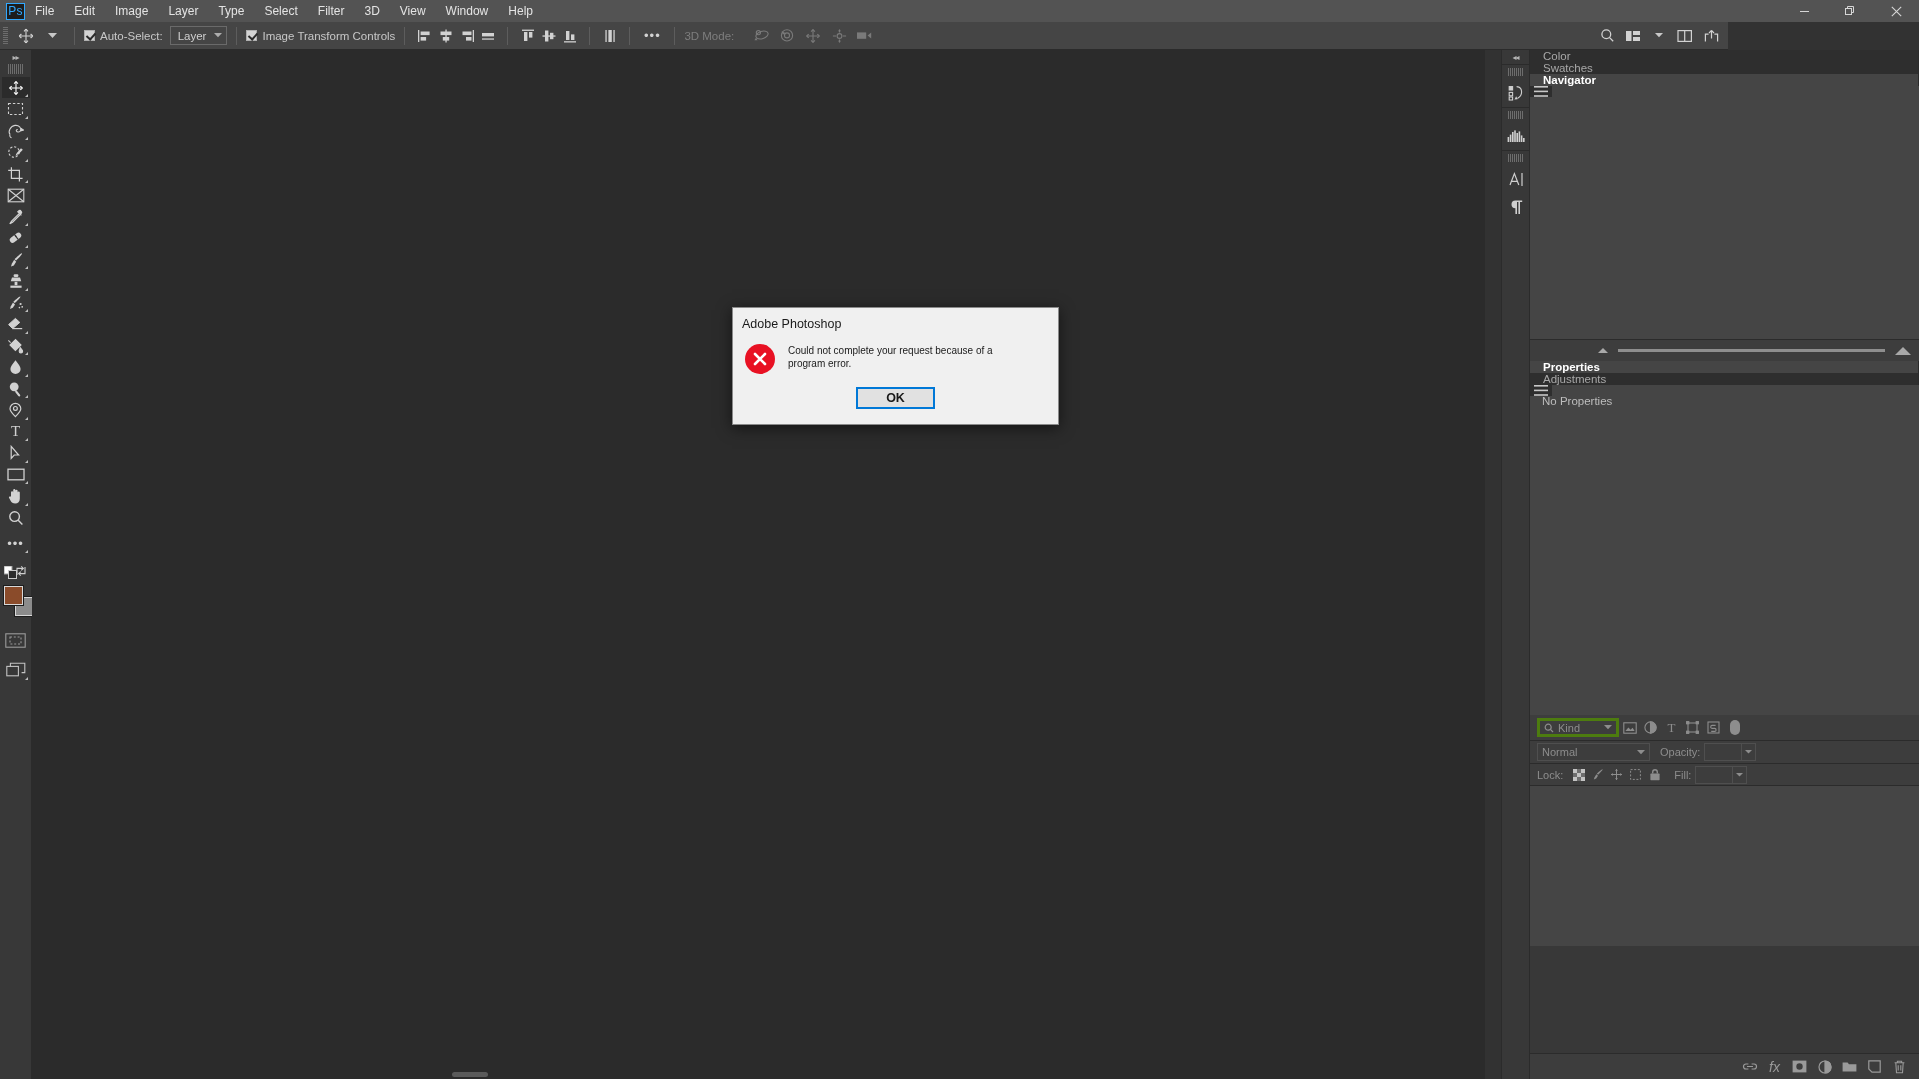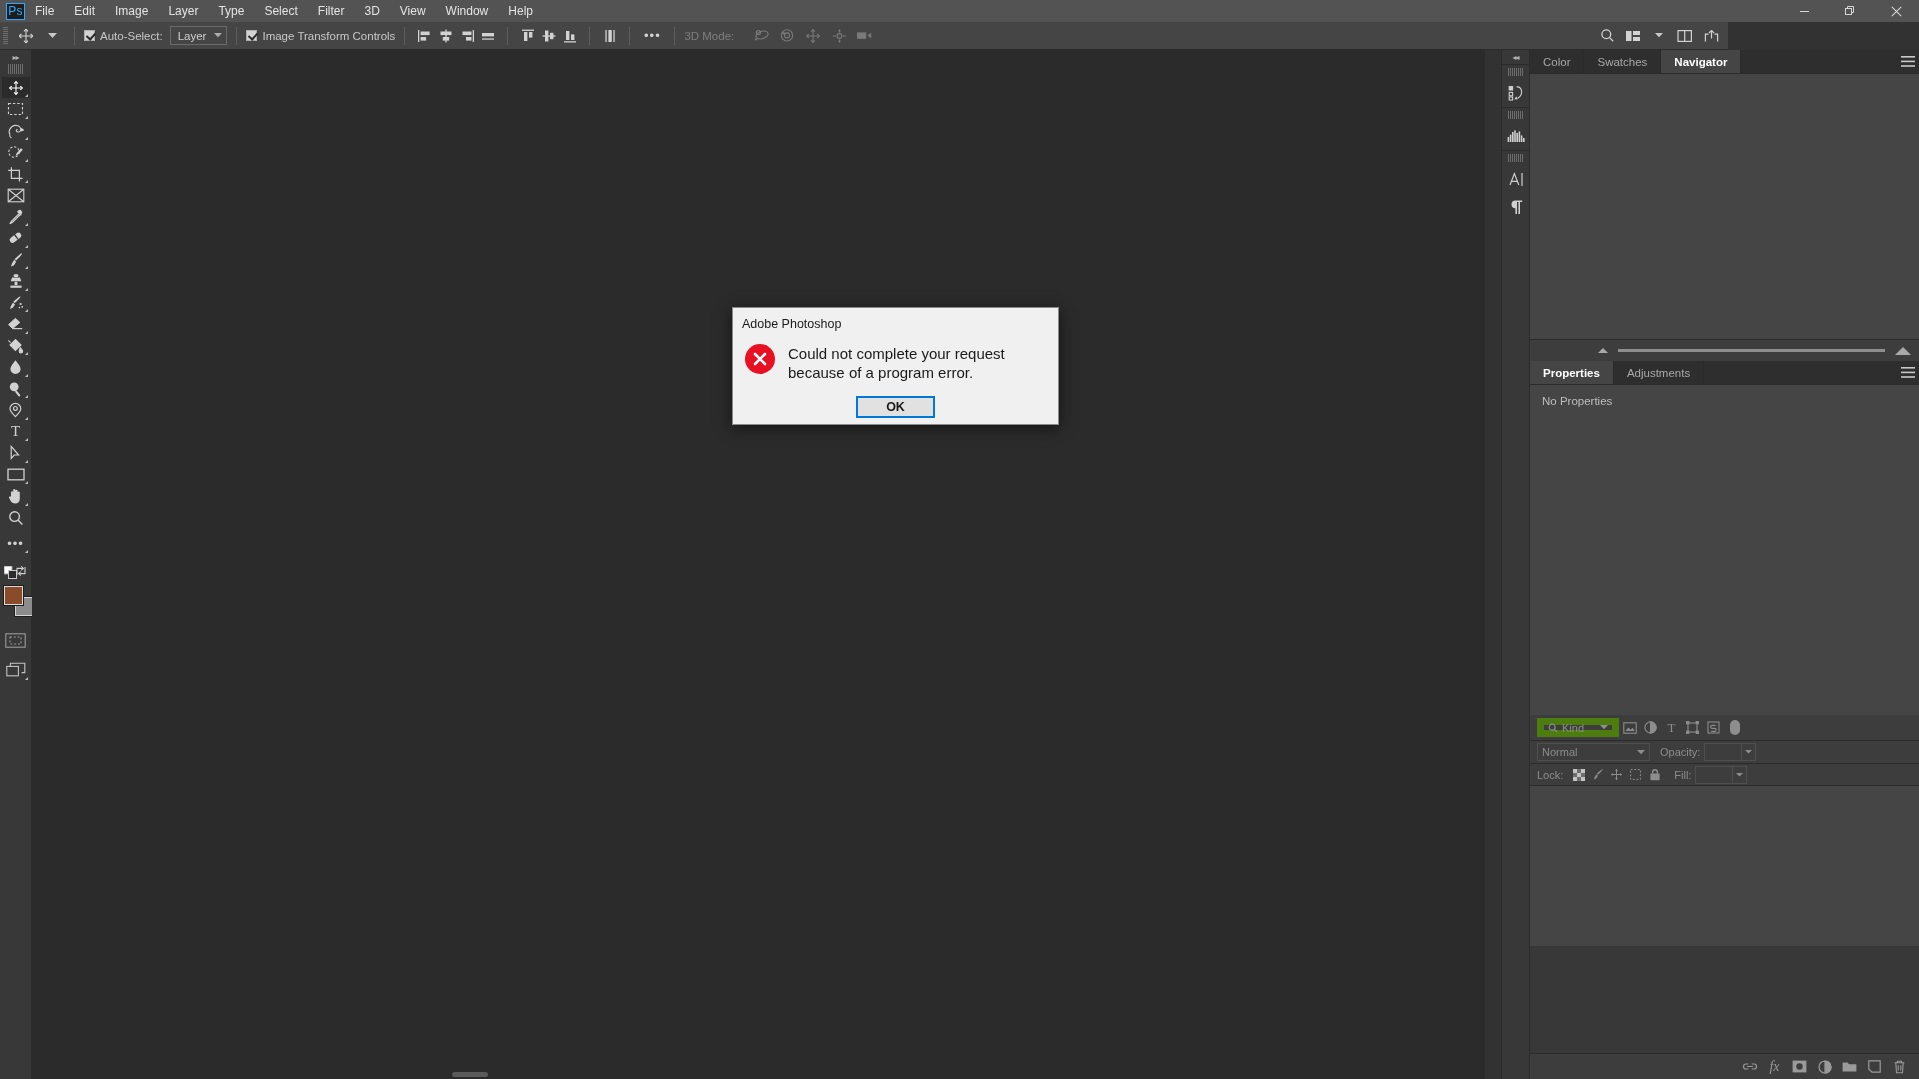--- a/index.html
+++ b/index.html
@@ -140,21 +140,21 @@
   }
 
   
   .dock {
     position: absolute; right: 0; top: 50px; width: 389px; height: 1029px;
     background: #383838;
   }
   .panel { background: #383838; }
   .panel-tabs {
     display: flex; align-items: stretch; height: 24px;
-    background: #2e2e2e; border-bottom: 1px solid #2b2b2b; position: relative;
+    background: #2e2e2e; border-bottom: 1px solid #2b2b2b; position: relative; flex-direction: column;
   }
   .ptab {
     padding: 0 13px; display: flex; align-items: center; font-size: 11.5px;
     color: #a8a8a8; background: #2e2e2e; border-right: 1px solid #2b2b2b;
     white-space: nowrap;
   }
   .ptab.active { background: #454545; color: #ffffff; font-weight: bold; }
   .ptab-filler { flex: 1; background: #2e2e2e; }
   .pmenu {
     width: 22px; display: flex; align-items: center; justify-content: center;
@@ -172,21 +172,21 @@
   .nav-gap { width: 60px; }
 
   .prop-body { height: 330px; background: #454545; padding: 10px 12px; }
   .prop-text { color: #bdbdbd; font-size: 11.5px; }
 
   .layers-filter {
     height: 26px; background: #3d3d3d; display: flex; align-items: center;
     padding: 0 7px; border-bottom: 1px solid #2b2b2b;
   }
   .kind-box {
-    width: 82px; height: 19px; border: 7px solid #4d7c0f; display: flex;
+    width: 82px; height: 19px; border: 3px solid #4d7c0f; display: flex;
     align-items: center; color: #8d8d8d; font-size: 11px; padding: 0 4px;
     justify-content: space-between;
   }
   .filter-ico { width: 21px; height: 20px; display: flex; align-items: center; justify-content: center; color: #8d8d8d; }
   .filter-toggle { width: 10px; height: 15px; background: #8d8d8d; border-radius: 5px; margin-left: 6px; }
 
   .layers-blend {
     height: 23px; background: #3d3d3d; display: flex; align-items: center;
     padding: 0 7px; border-bottom: 1px solid #2b2b2b;
   }
@@ -226,21 +226,21 @@
     color: #1a1a1a; font-size: 12.5px; padding: 9px 0 0 9px;
   }
   .dlg-content { display: flex; padding: 12px 14px 0 12px; }
   .err-icon {
     width: 30px; height: 30px; border-radius: 50%; background: #e81123;
     flex: none; display: flex; align-items: center; justify-content: center;
     color: #ffffff; font-size: 21px; font-weight: bold; line-height: 1;
     margin-top: 1px;
   }
   .dlg-msg {
-    color: #1a1a1a; font-size: 15px; line-height: 1.25;
+    color: #1a1a1a; font-size: 10px; line-height: 1.25;
     margin-left: 13px; padding-top: 2px; max-width: 225px;
   }
   .dlg-buttons { display: flex; justify-content: center; margin-top: 13px; }
   .ok-btn {
     min-width: 79px; height: 22px; background: #e1e1e1;
     border: 2px solid #b91c1c; color: #1a1a1a; font-size: 12.5px;
     display: flex; align-items: center; justify-content: center;
     font-family: "Liberation Sans", sans-serif;
     font-weight: bold;
   }
@@ -896,21 +896,21 @@
       <div class="layers-list"></div>
     </div>
   </div>
 
   <div class="layers-footer" style="position:absolute;right:0;bottom:0;width:389px;">
     <div class="foot-ico">
       <svg width="16" height="11" viewBox="0 0 16 11" fill="none" stroke="#9a9a9a" stroke-width="1.2">
         <path d="M6.4 3H4a2.5 2.5 0 000 5h2.4M9.6 3H12a2.5 2.5 0 010 5H9.6M5 5.5h6"></path>
       </svg>
     </div>
-    <div class="foot-ico" style="font-family:Liberation Serif, serif;font-style:italic;font-size:14px;">fx</div>
+    <div class="foot-ico" style="font-family:Liberation Sans, sans-serif;font-style:italic;font-size:14px;">fx</div>
     <div class="foot-ico">
       <svg width="15" height="13" viewBox="0 0 15 13" fill="#9a9a9a">
         <rect x="0.6" y="0.6" width="13.8" height="11.8"></rect>
         <circle cx="7.5" cy="6.5" r="3.2" fill="#3d3d3d"></circle>
       </svg>
     </div>
     <div class="foot-ico">
       <svg width="14" height="14" viewBox="0 0 14 14" fill="none" stroke="#9a9a9a" stroke-width="1.2">
         <circle cx="7" cy="7" r="6"></circle>
         <path d="M7 1a6 6 0 010 12z" fill="#9a9a9a"></path>

